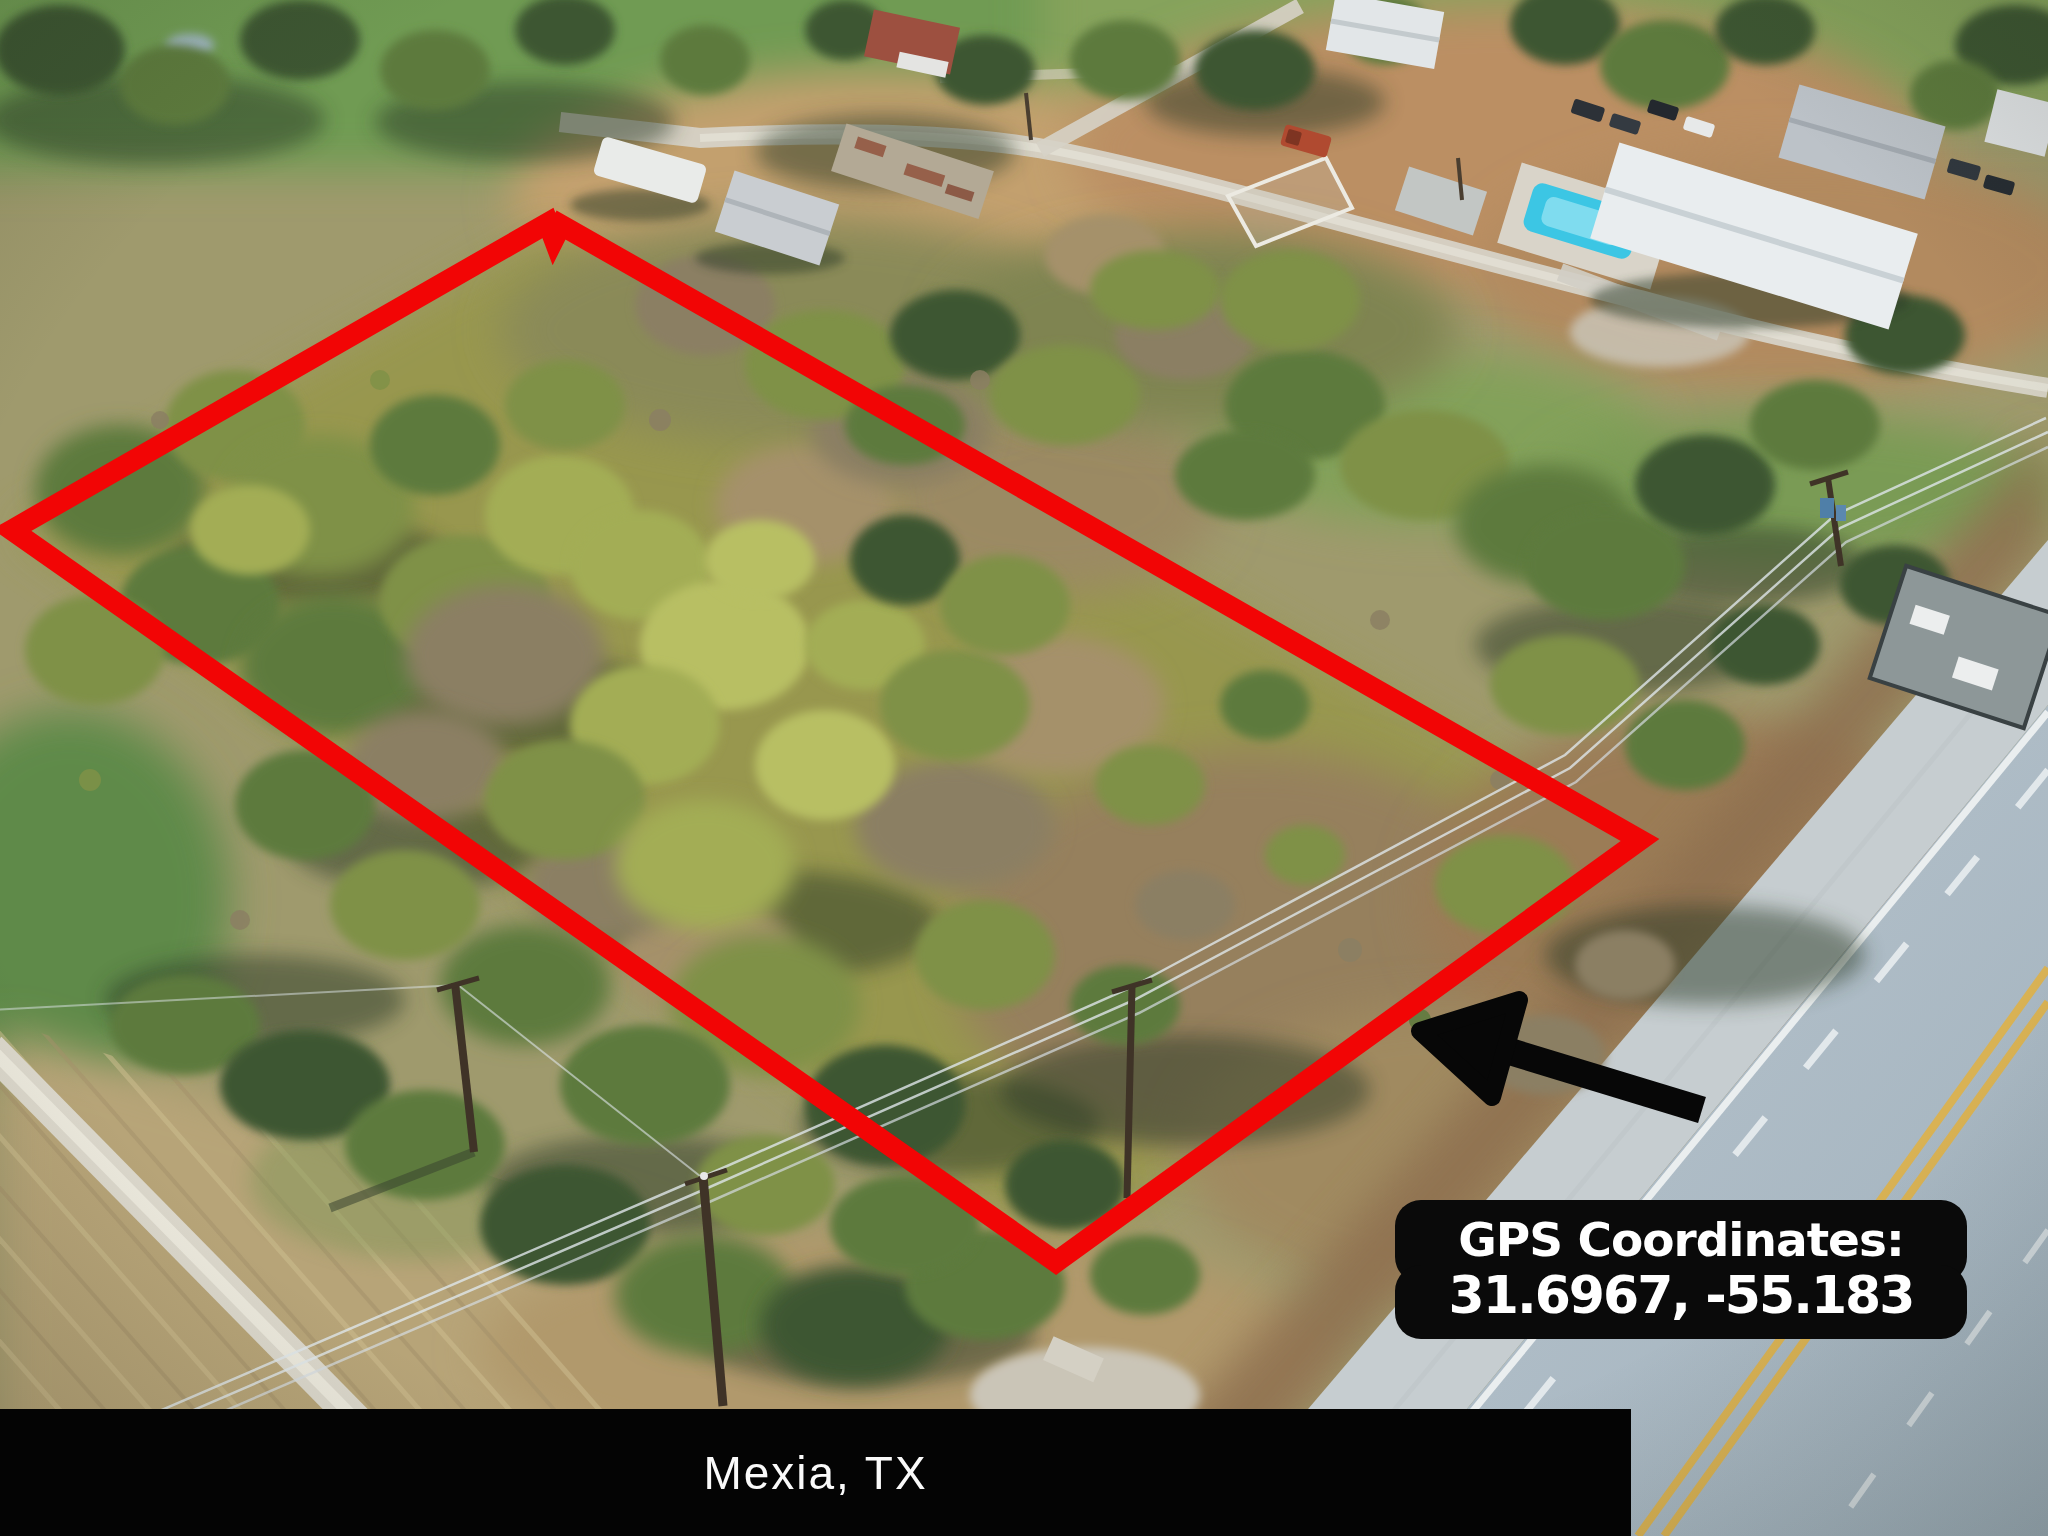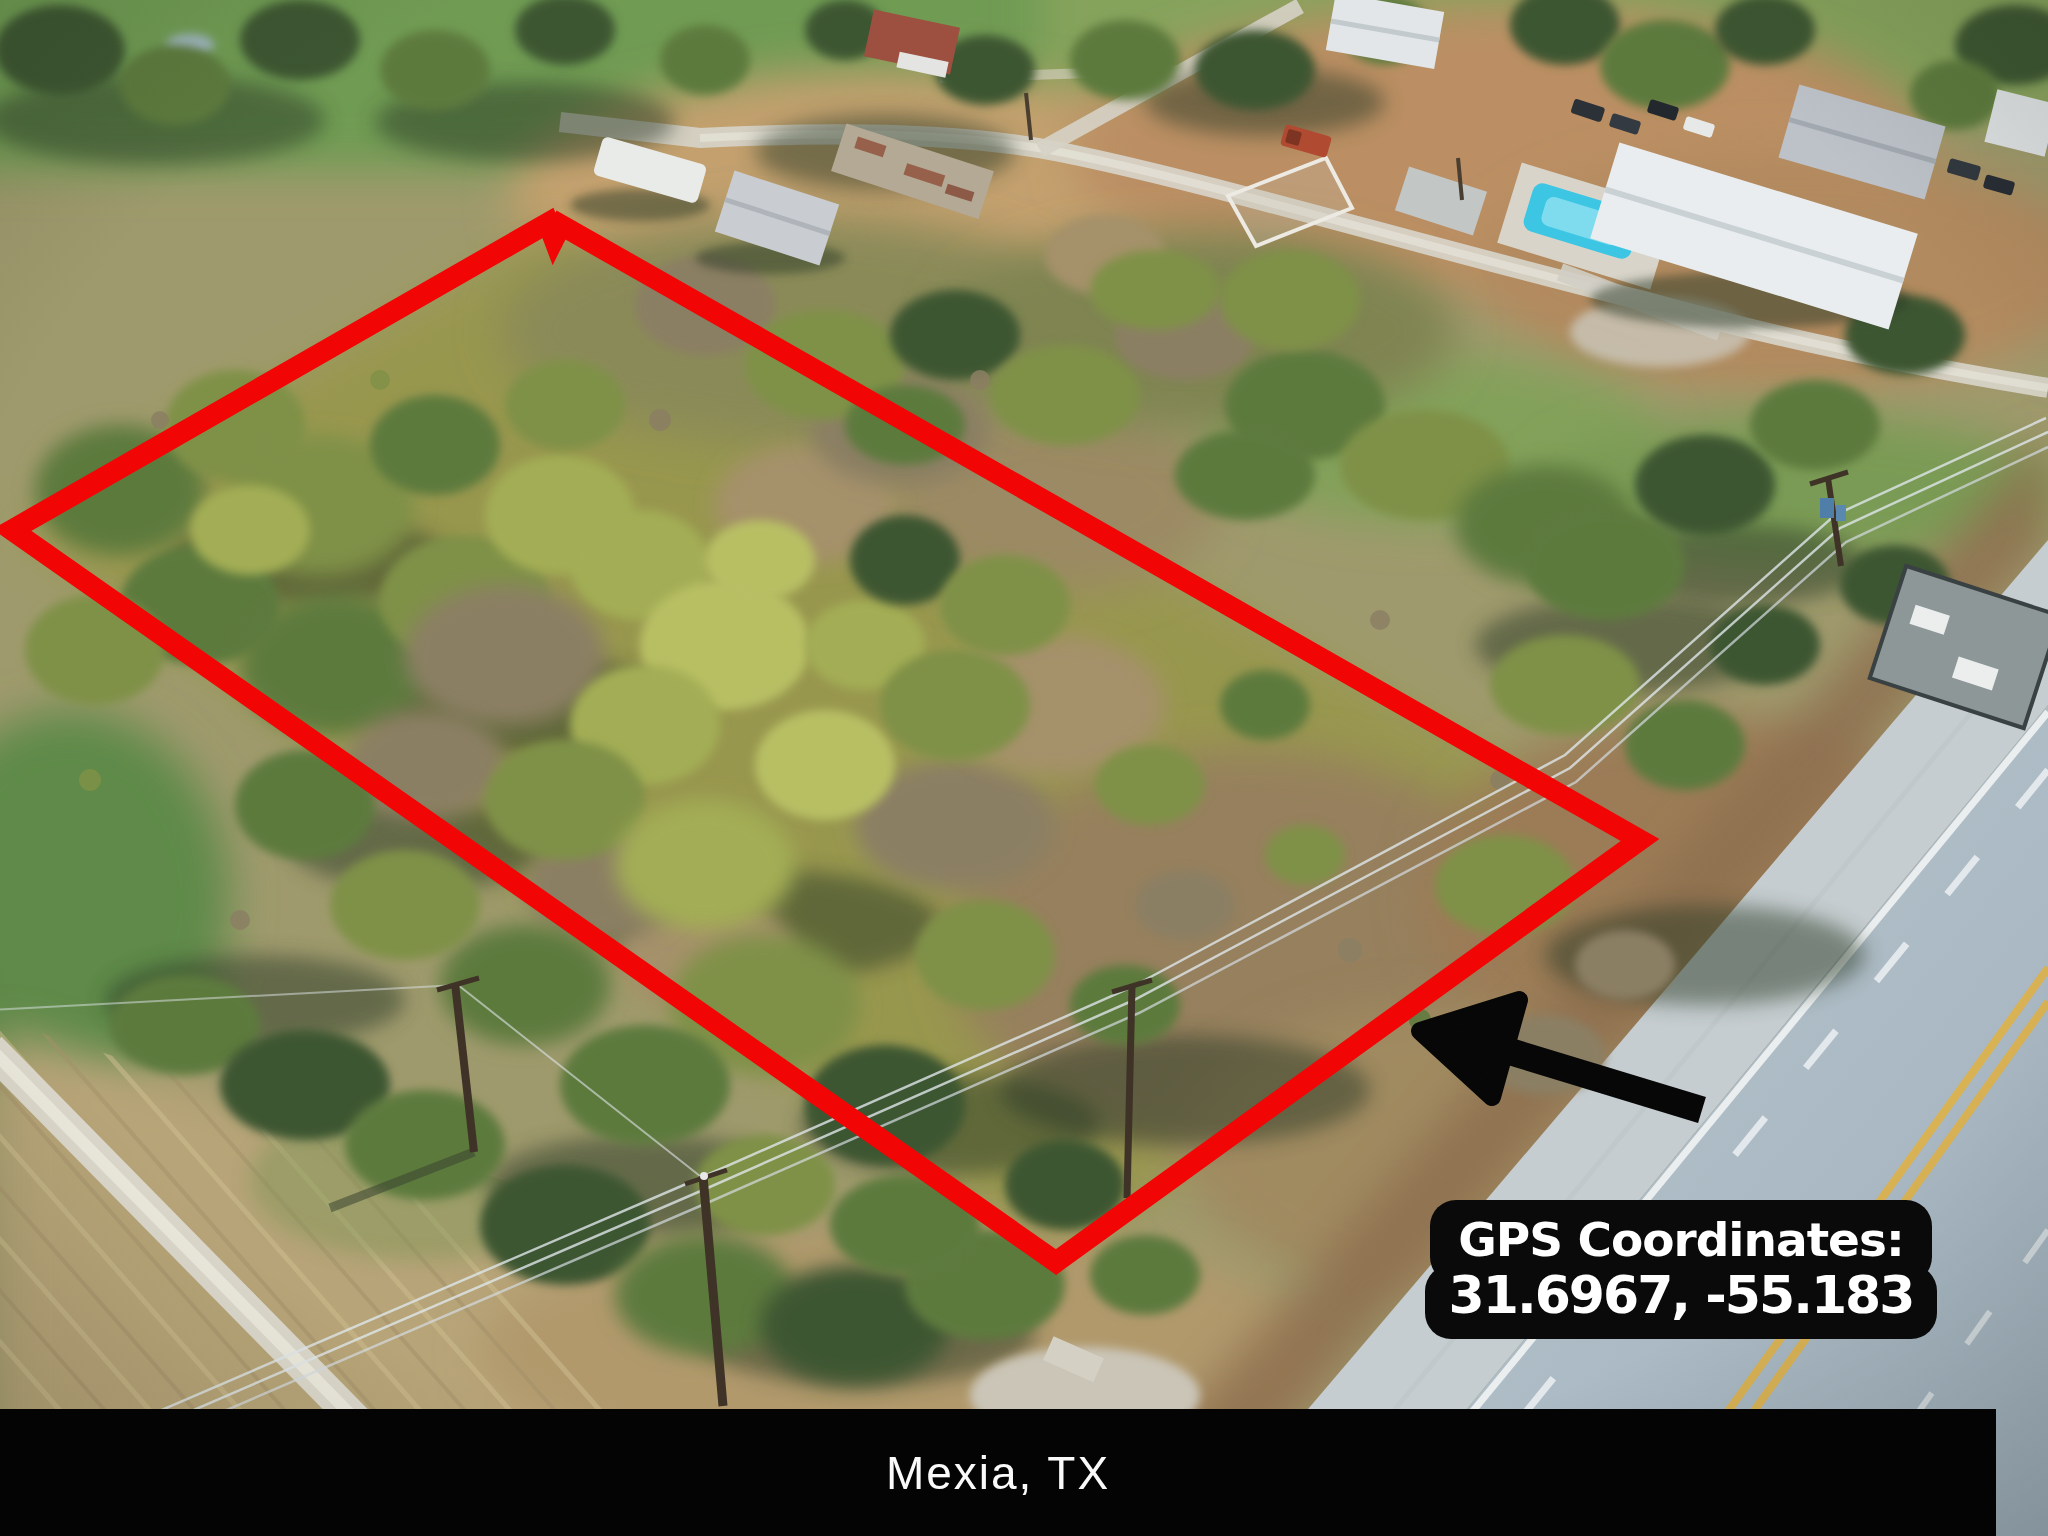--- a/index.html
+++ b/index.html
@@ -8,29 +8,29 @@
   .stage svg{position:absolute;left:0;top:0;display:block;}
 
   
   .t1{fill:#3c5731}.t2{fill:#5d7a3d}.t3{fill:#7f9147}.t4{fill:#a3ad55}
   .t5{fill:#b8bf63}.t6{fill:#8b7f63}.t7{fill:#a5916b}
   .sh{fill:#2c3a26;opacity:.5}
   .shrub{opacity:.85}
 
   
   .gps-label{position:absolute;left:1395px;top:1200px;width:572px;
-             display:flex;flex-direction:column;align-items:center;z-index:5;}
+             display:flex;flex-direction:column;z-index:5;}
   .gps-line{background:#0a0a0a;color:#ffffff;font-weight:700;
             border-radius:26px;white-space:nowrap;text-align:center;
             font-family:"DejaVu Sans", sans-serif;}
   .gps-line1{font-size:47px;letter-spacing:-1px;padding:12px 28px 16px 28px;}
   .gps-line2{font-size:52px;letter-spacing:-2px;padding:0px 24px 14px 24px;margin-top:-18px;}
 
   
-  .location-bar{position:absolute;left:0;top:1409px;width:1996px;height:127px;
+  .location-bar{position:absolute;left:0;top:1409px;width:1631px;height:127px;
                 background:#040404;display:flex;align-items:center;justify-content:center;z-index:4;}
   .location-bar span{color:#fafafa;font-family:"Liberation Sans", sans-serif;
                      font-size:46px;font-weight:400;letter-spacing:2px;}
 </style>
 </head>
 <body>
 
 <div class="stage">
 
 <svg width="2048" height="1536" viewBox="0 0 2048 1536">

